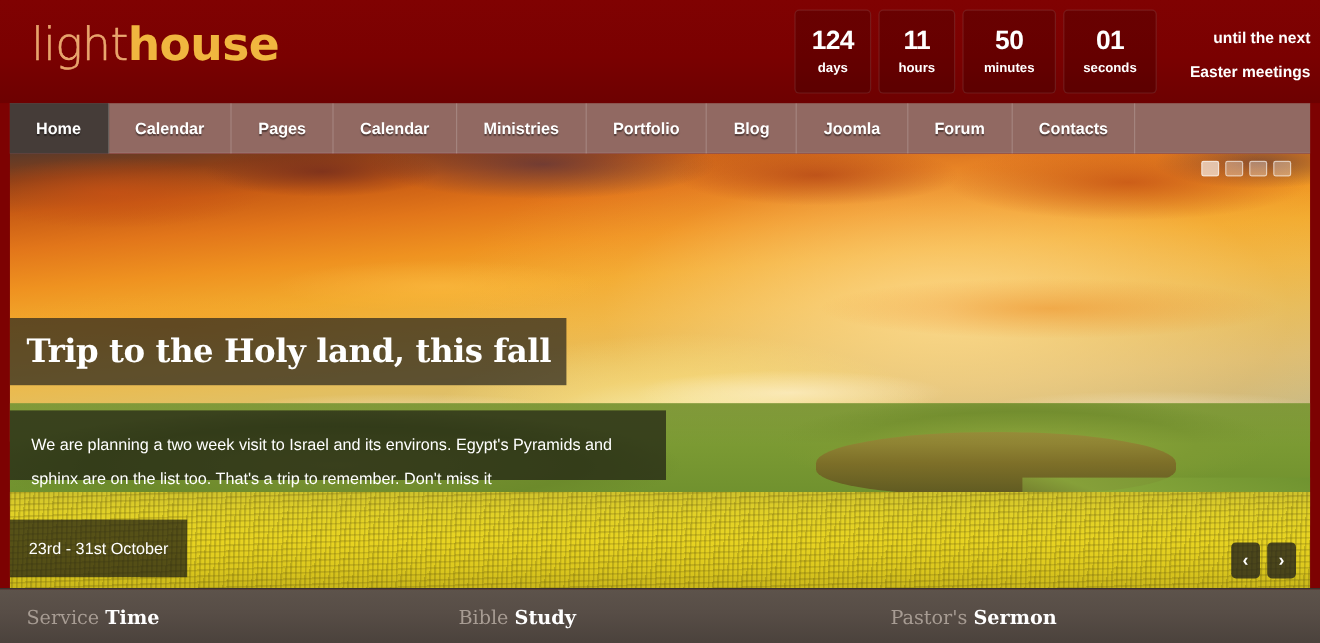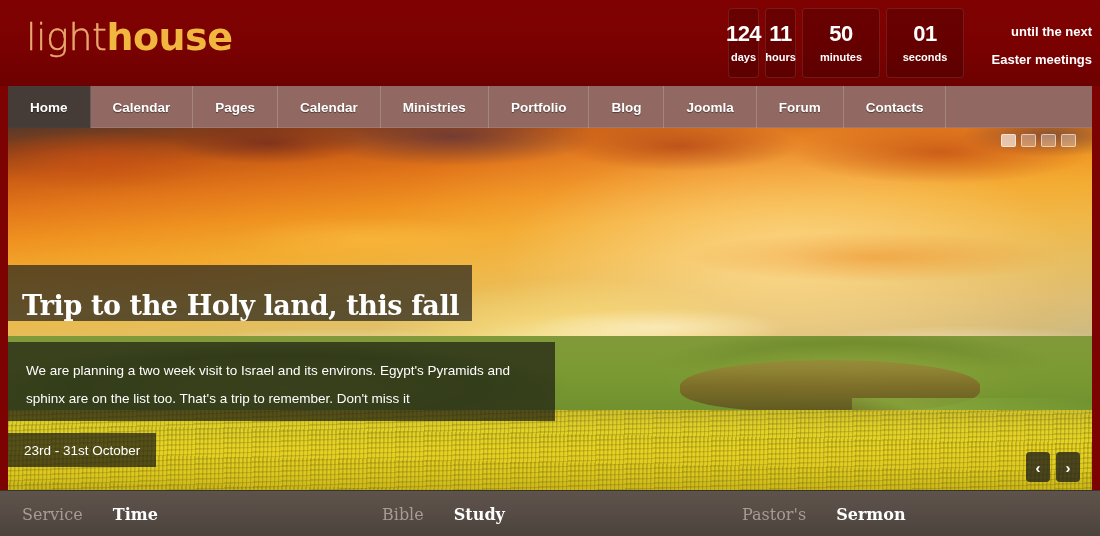--- a/index.html
+++ b/index.html
@@ -42,21 +42,21 @@
     font-weight: bold;
     color: #f0b63f;
   }
 
   .countdown {
     position: absolute; right: 8px; top: 8px;
     height: 70px;
     display: flex; align-items: flex-start;
   }
   .cd-box {
-    width: 31px; height: 70px;
+    width: 64px; height: 70px;
     margin-right: 6px;
     background: rgba(0,0,0,0.17);
     border: 1px solid rgba(255,255,255,0.10);
     border-radius: 4px;
     display: flex; flex-direction: column;
     align-items: center; justify-content: center;
     color: #ffffff;
   }
   .cd-box.wide { width: 78px; }
   .cd-num {
@@ -191,48 +191,48 @@
     width: 240px; height: 40px;
     background: linear-gradient(200deg,#6f9330 0%, #8bab3d 60%, rgba(139,171,61,0) 100%);
     opacity: 0.85;
   }
 
   
   .hero-title {
     position: absolute; left: 0; top: 137px;
     width: 464px; height: 56px;
     background: rgba(40,38,30,0.72);
-    display: flex; align-items: flex-end;
+    display: flex; align-items: center;
     z-index: 5;
   }
   .hero-title span {
     font-family: "DejaVu Serif", serif;
     font-weight: bold;
     font-size: 27px;
     color: #ffffff;
     padding-left: 14px;
     letter-spacing: -0.4px;
     white-space: nowrap;
   }
   .hero-desc {
     position: absolute; left: 0; top: 214px;
-    width: 547px; height: 79px;
+    width: 547px; height: 58px;
     background: rgba(28,28,18,0.70);
     padding: 15px 18px 0 18px;
     z-index: 5;
   }
   .hero-desc span {
     display: block;
     color: #ffffff;
     font-size: 13.5px;
     line-height: 28px;
   }
   .hero-date {
     position: absolute; left: 0; top: 305px;
-    height: 34px;
+    height: 48px;
     background: rgba(30,30,20,0.72);
     padding: 0 16px;
     display: flex; align-items: center;
     z-index: 5;
     text-align: right;
   }
   .hero-date span {
     color: #ffffff;
     font-size: 13.5px;
     white-space: nowrap;
@@ -275,21 +275,21 @@
     background: linear-gradient(180deg,#5d534b 0%,#574d46 45%,#4b423c 100%);
     border-top: 1px solid #3b332e;
   }
   .f-col {
     position: absolute; top: 14px;
     font-family: "DejaVu Serif", serif;
     font-size: 16px;
     white-space: nowrap;
   }
   .f-col .w1 { color: #a79c93; font-weight: normal; }
-  .f-col .w2 { color: #ffffff; font-weight: bold; margin-left: 25px; }
+  .f-col .w2 { color: #ffffff; font-weight: bold; }
   .f-c1 { left: 22px; }
   .f-c2 { left: 382px; }
   .f-c3 { left: 742px; }
 
   .edge-left {
     position: absolute; left: 0; top: 86px;
     width: 8px; height: 404px;
     background: #7d0202; z-index: 9;
   }
   .edge-right {

